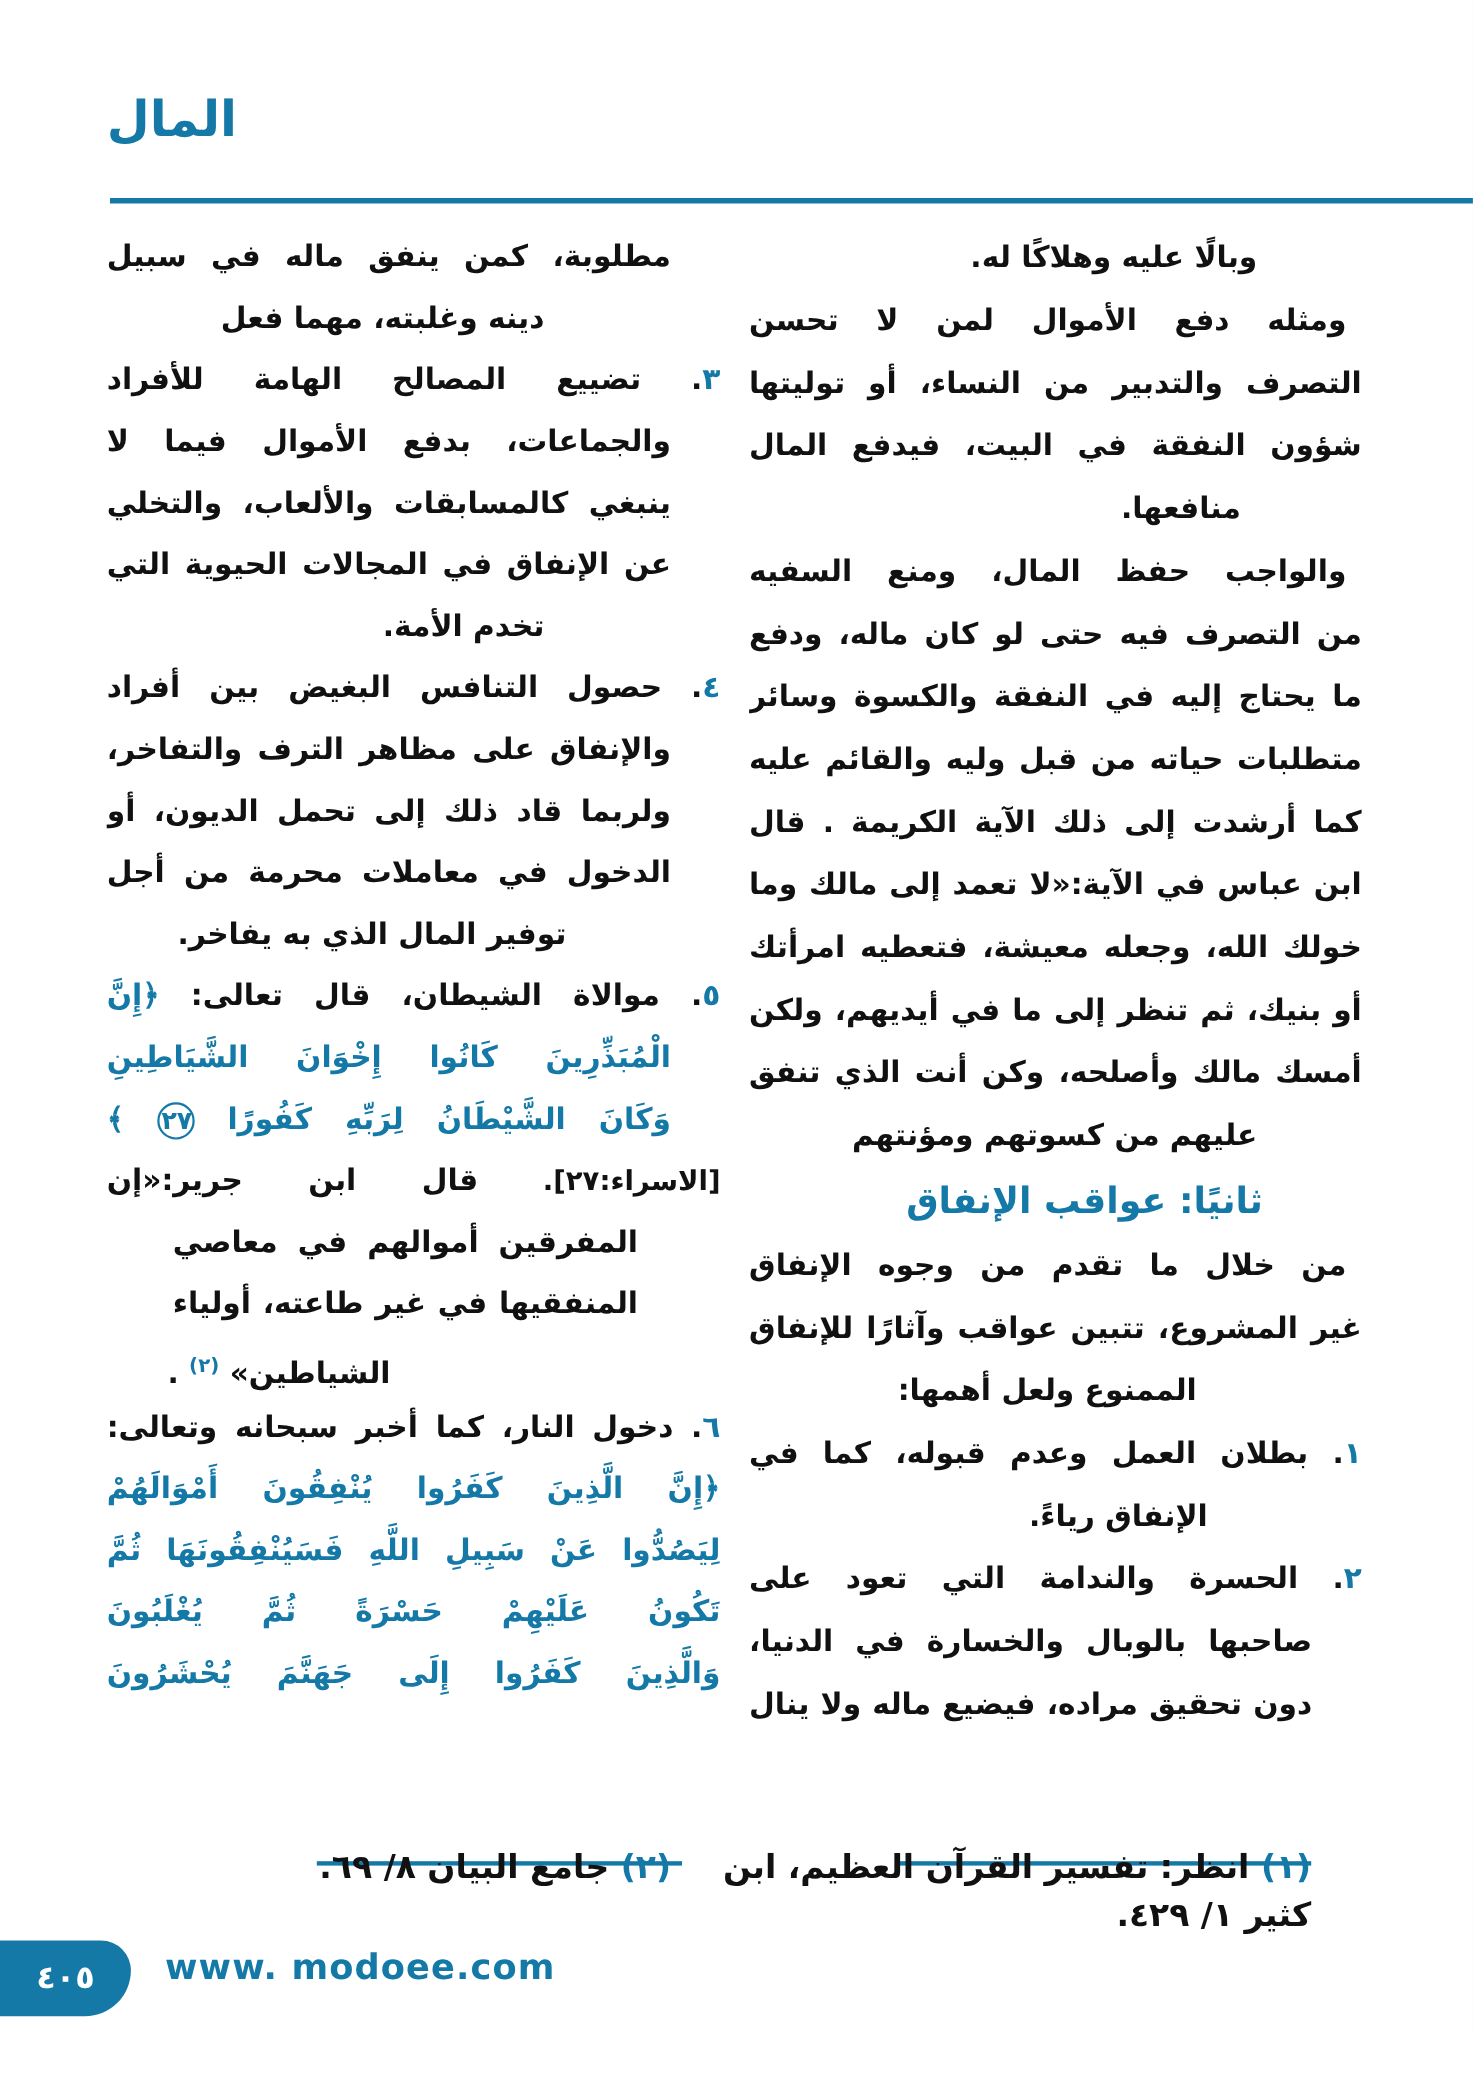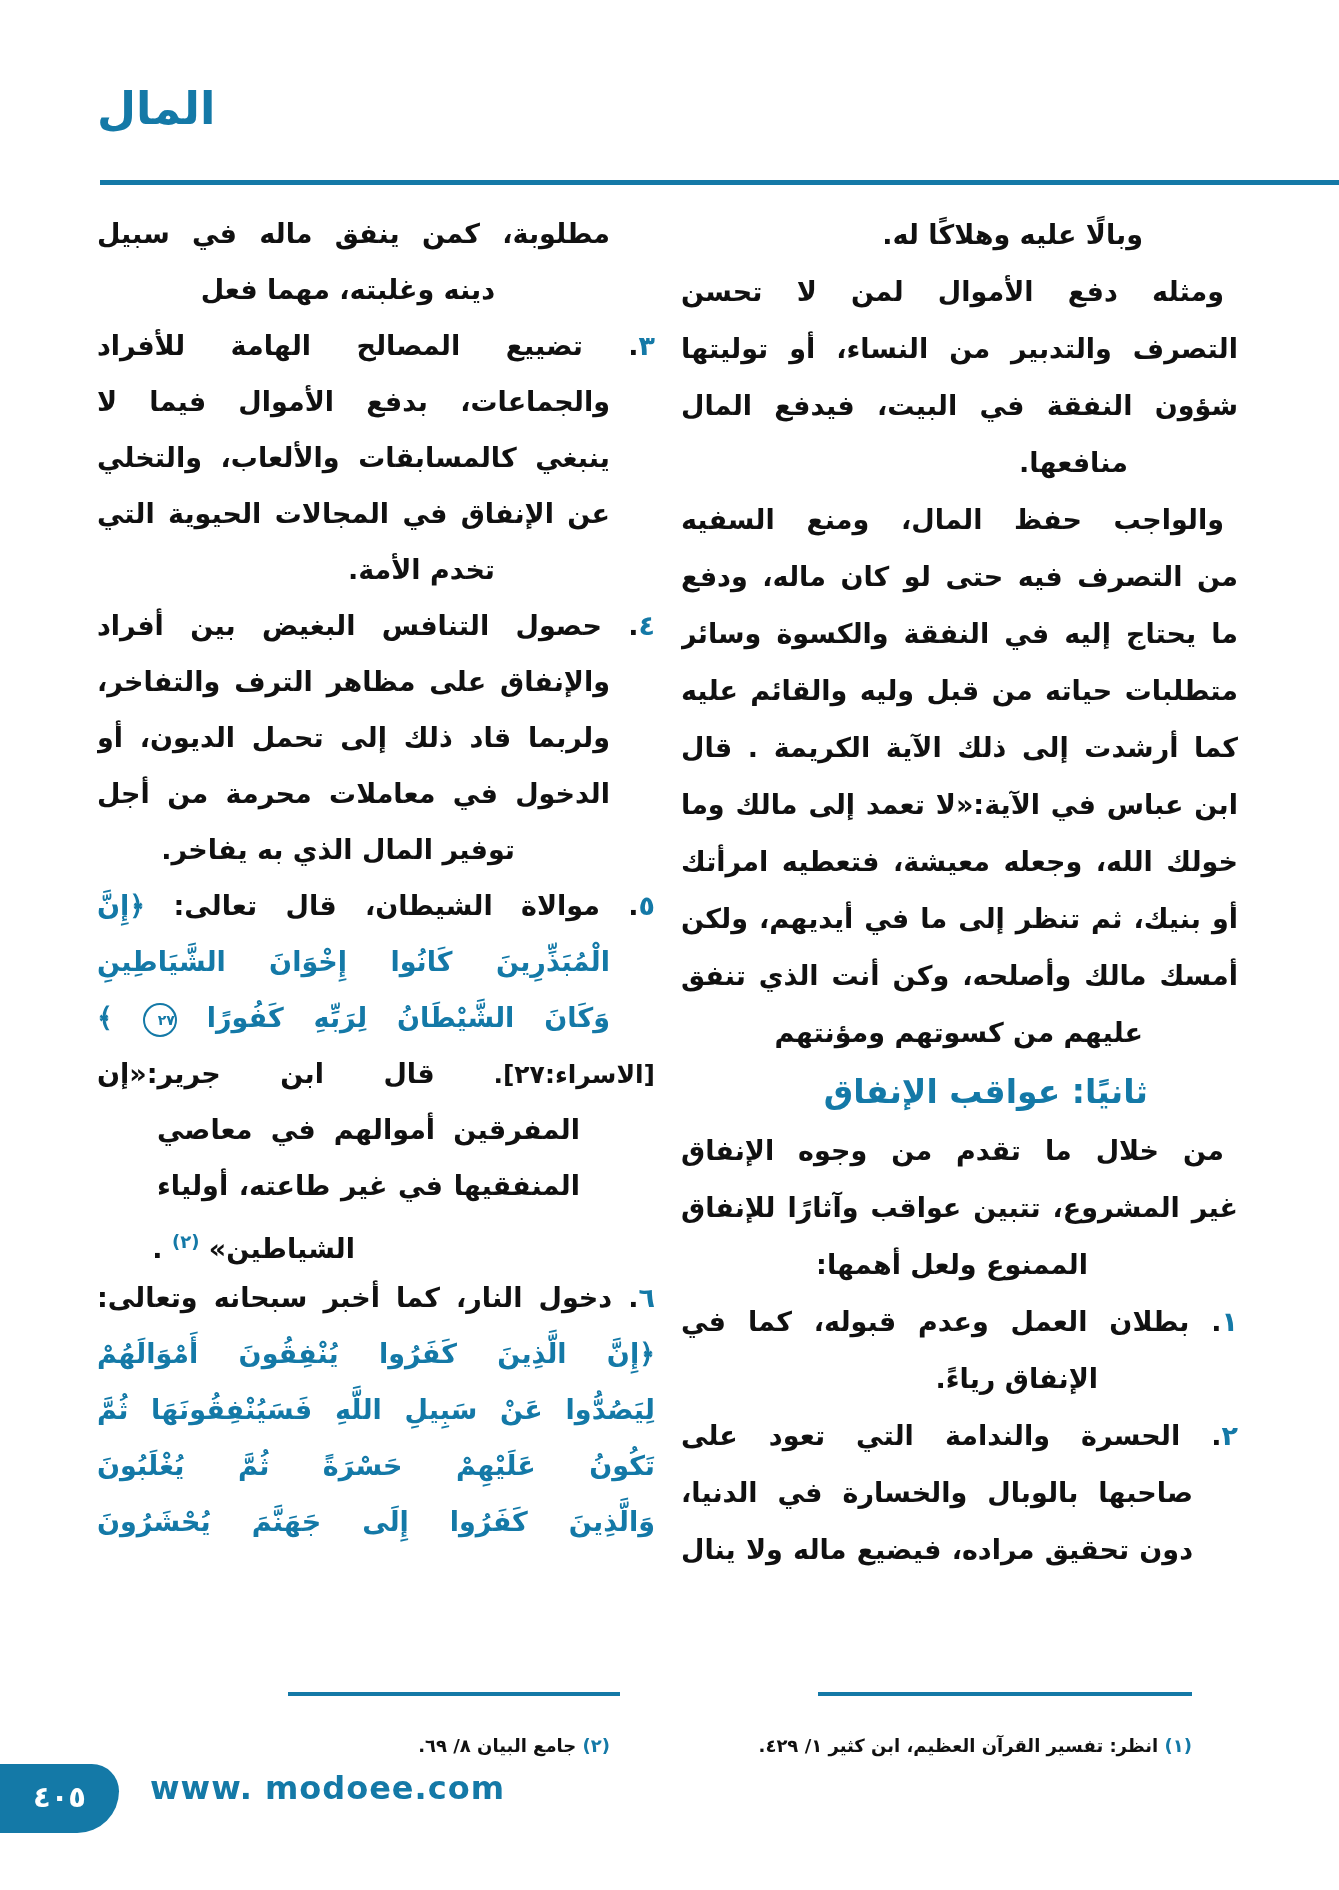--- a/index.html
+++ b/index.html
@@ -37,30 +37,30 @@
   #col-right .line.heading{height:61px;line-height:61px;font-size:33px;}
   .k-b{color:#111;}
   .k-t{color:var(--accent);font-weight:bold;}
   .k-q{color:var(--accent);font-weight:bold;}
   .k-n{color:var(--accent);font-weight:bold;}
   .k-s{color:var(--accent);font-size:18px;vertical-align:10px;font-weight:bold;}
   .k-r{color:#111;font-size:25px;}
   .k-a{
     display:inline-block;width:34px;height:34px;box-sizing:border-box;
     border:2px solid var(--accent);border-radius:50%;
-    color:var(--accent);font-size:14px;line-height:30px;
+    color:var(--accent);font-size:23px;line-height:30px;
     text-align:center;vertical-align:middle;font-weight:bold;
   }
   
   .fn-divider{position:absolute;height:4px;background:var(--accent);}
   #fn-divider-right{left:818px;top:1692px;width:374px;}
   #fn-divider-left{left:288px;top:1692px;width:332px;}
   .footnote{
-    position:absolute;top:1724px;direction:rtl;text-align:right;
-    font-size:18px;font-weight:bold;color:#111;line-height:44px;
+    position:absolute;top:1676px;direction:rtl;text-align:right;
+    font-size:30px;font-weight:bold;color:#111;line-height:44px;
   }
   #footnote-right{left:640px;width:552px;}
   #footnote-left{left:235px;width:375px;}
   
   #page-number-badge{
     position:absolute;left:0;top:1764px;width:119px;height:69px;
     background:var(--accent);border-radius:0 30px 46px 0;
     color:#ffffff;font-size:29px;font-weight:bold;
     text-align:center;line-height:66px;letter-spacing:6px;
     direction:rtl;

